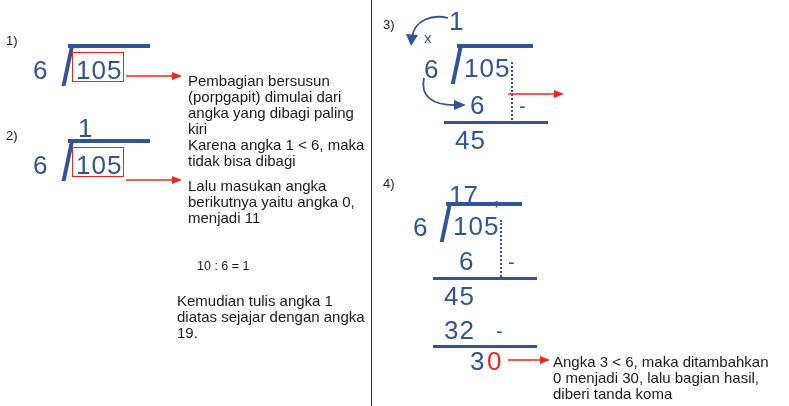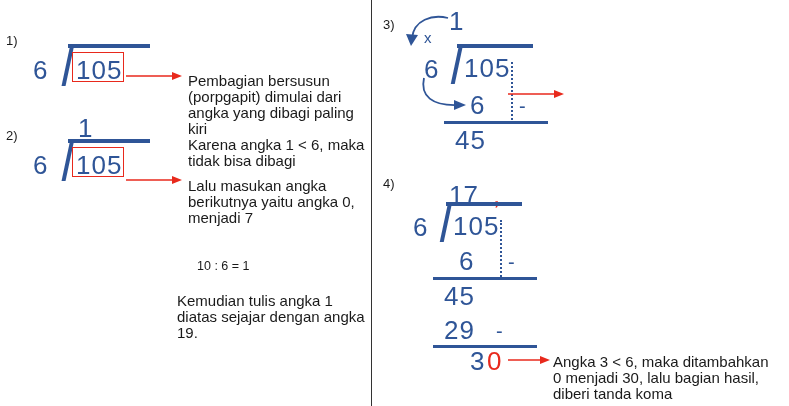--- a/index.html
+++ b/index.html
@@ -158,21 +158,21 @@
 
   <div class="digits" style="left:76px; top:152px;">105</div>
 
   <div class="redbox" style="left:72px; top:147px; width:52px; height:30px;"></div>
 
   <svg class="arrow" style="left:126px; top:172px;" width="60" height="16">
     <line x1="0" y1="8" x2="48" y2="8" stroke="#e8291c" stroke-width="1.6"></line>
     <polygon points="56,8 46,4 46,12" fill="#e8291c"></polygon>
   </svg>
 
-  <div class="abs note" style="left:188px; top:178px; width:182px;">Lalu masukan angka berikutnya yaitu angka 0, menjadi 7</div>
+  <div class="abs note" style="left:188px; top:178px; width:182px;">Lalu masukan angka berikutnya yaitu angka 0, menjadi 11</div>
 
   <div class="abs mono-note" style="left:197px; top:258px;">10 : 6 = 1</div>
 
   <div class="abs note" style="left:177px; top:293px; width:196px;">Kemudian tulis angka 1 diatas sejajar dengan angka 19.</div>
 
   <div class="abs step-num" style="left:383px; top:17px;">3)</div>
 
   <div class="quotient" style="left:449px; top:8px;">1</div>
 
   <div class="x-mark" style="left:424px; top:29px;">x</div>
@@ -229,21 +229,21 @@
   <div class="digits" style="left:459px; top:248px;">6</div>
 
   <div class="minus" style="left:508px; top:252px;">-</div>
 
   <div class="dotted-blue" style="left:500px; top:220px; height:60px;"></div>
 
   <div class="hline-blue" style="left:433px; top:277px; width:104px;"></div>
 
   <div class="digits" style="left:444px; top:283px;">45</div>
 
-  <div class="digits" style="left:444px; top:317px;">29</div>
+  <div class="digits" style="left:444px; top:317px;">32</div>
 
   <div class="minus" style="left:496px; top:321px;">-</div>
 
   <div class="hline-blue" style="left:433px; top:345px; width:104px;"></div>
 
   <div class="digits" style="left:470px; top:348px;">3</div>
   <div class="digits redtext" style="left:487px; top:348px;">0</div>
 
   <svg class="arrow" style="left:508px; top:352px;" width="48" height="16">
     <line x1="0" y1="8" x2="34" y2="8" stroke="#e8291c" stroke-width="1.6"></line>

